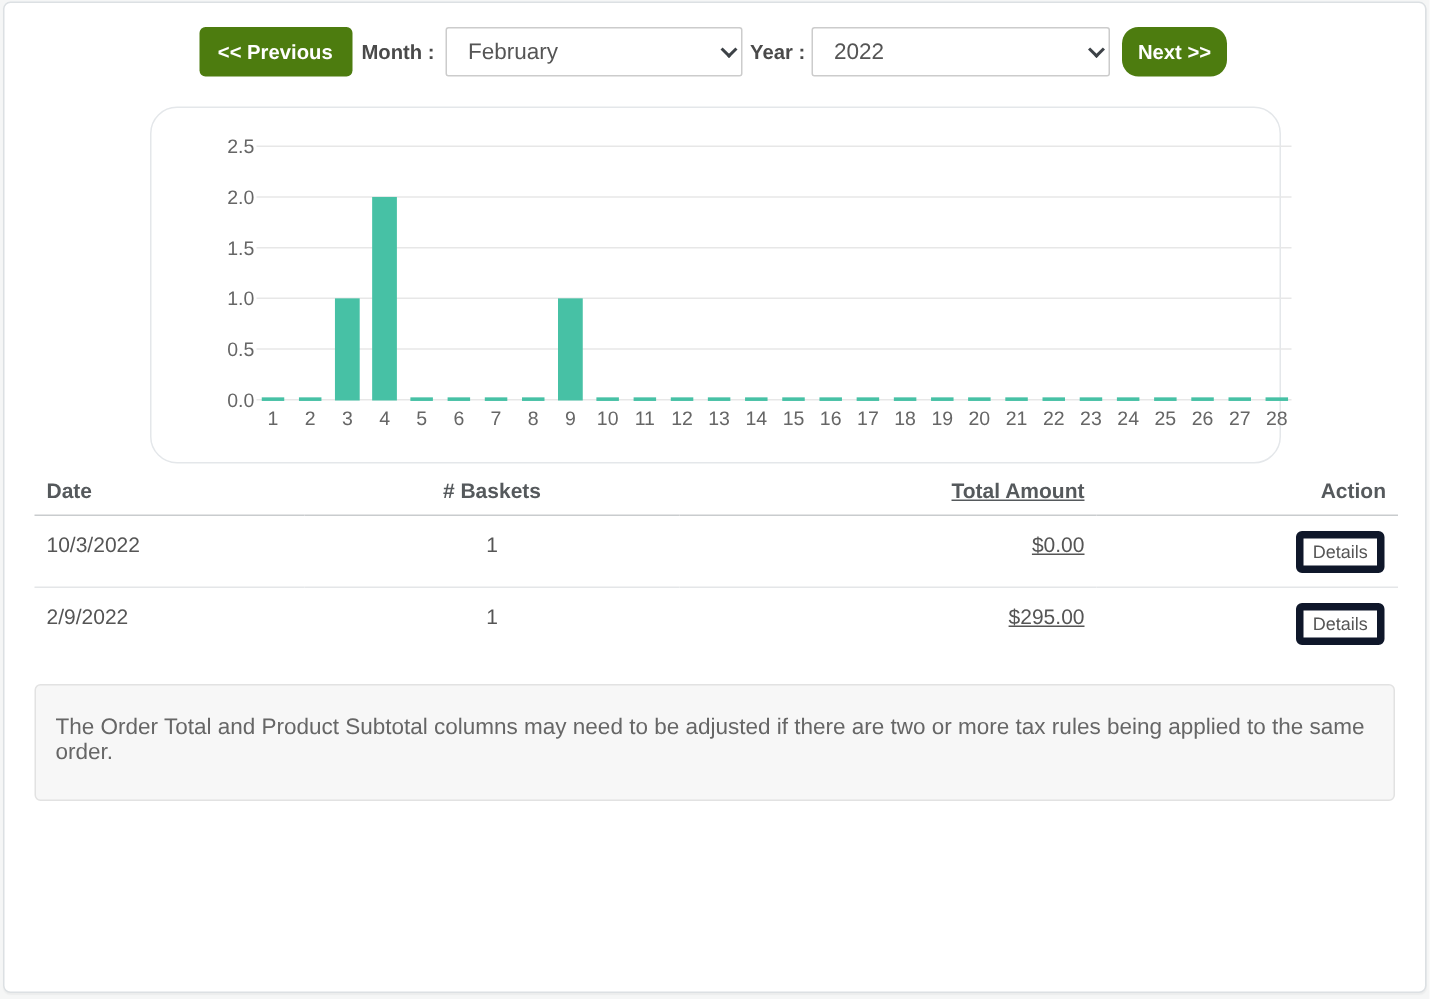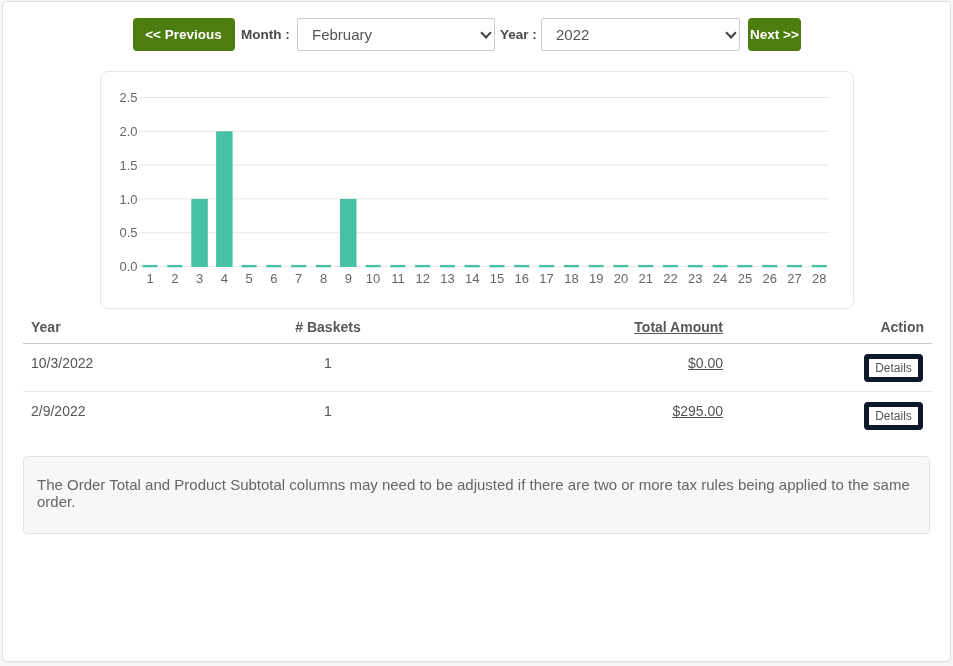--- a/index.html
+++ b/index.html
@@ -71,22 +71,23 @@
   border-right: 2px solid #3d4247;
   border-bottom: 2px solid #3d4247;
   transform: rotate(45deg);
   pointer-events: none;
 }
 .chartbox {
   width: 754px;
   margin: 20px auto 0 auto;
   height: 238px;
   border: 1px solid #e4e7ea;
-  border-radius: 8px;
+  border-radius: 18px;
   position: relative;
+  padding-left: 32px;
 }
 table {
   width: 909px;
   margin: 1px 20px 0 20px;
   border-collapse: collapse;
   table-layout: fixed;
 }
 th {
   color: #55595c;
   font-size: 14px;
@@ -137,21 +138,21 @@
 <body>
 <div class="card">
   <div class="controls">
     <button class="btn-green" style="left:129.5px;width:102px;">&lt;&lt; Previous</button>
     <span class="lbl" style="left:238px;">Month :</span>
     <select class="sel" style="left:294px;width:198px;"><option>February</option></select>
     <span class="chev" style="left:479px;top:11px;"></span>
     <span class="lbl" style="left:497px;">Year :</span>
     <select class="sel" style="left:538px;width:199px;"><option>2022</option></select>
     <span class="chev" style="left:724px;top:11px;"></span>
-    <button class="btn-green" style="left:745px;width:53px;">Next &gt;&gt;</button>
+    <button class="btn-green" style="left:745px;width:70px;border-radius:11px;">Next &gt;&gt;</button>
   </div>
   <div class="chartbox">
     <svg width="752" height="236" viewBox="0 0 752 236">
       <g stroke="#e7e7e7" stroke-width="1">
         <line x1="38" y1="25.5" x2="728" y2="25.5"></line>
         <line x1="38" y1="59.3" x2="728" y2="59.3"></line>
         <line x1="38" y1="93.1" x2="728" y2="93.1"></line>
         <line x1="38" y1="126.9" x2="728" y2="126.9"></line>
         <line x1="38" y1="160.7" x2="728" y2="160.7"></line>
         <line x1="38" y1="194.5" x2="728" y2="194.5"></line>
@@ -222,21 +223,21 @@
           <text x="643.9" y="211">25</text>
           <text x="668.7" y="211">26</text>
           <text x="693.5" y="211">27</text>
           <text x="718.2" y="211">28</text>
         </g>
     </svg>
   </div>
   <table>
     <tbody>
         <tr>
-      <th class="c-date">Year</th>
+      <th class="c-date">Date</th>
       <th class="c-num"># Baskets</th>
       <th class="c-amt">Total Amount</th>
       <th class="c-act">Action</th>
     </tr>
     <tr>
       <td class="c-date">10/3/2022</td>
       <td class="c-num">1</td>
       <td class="c-amt">$0.00</td>
       <td class="c-act">
             <button class="btn-details">Details</button>

